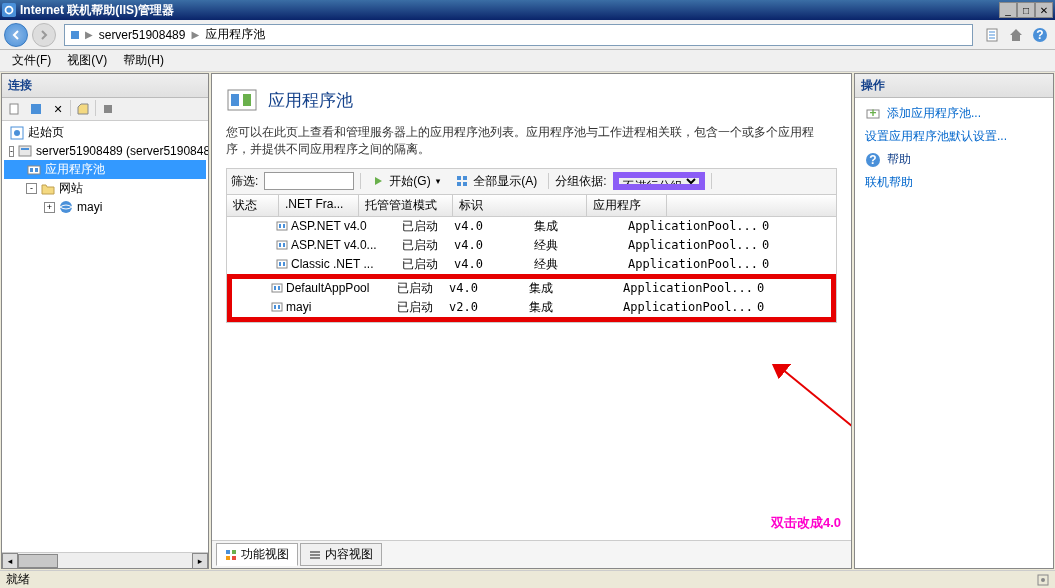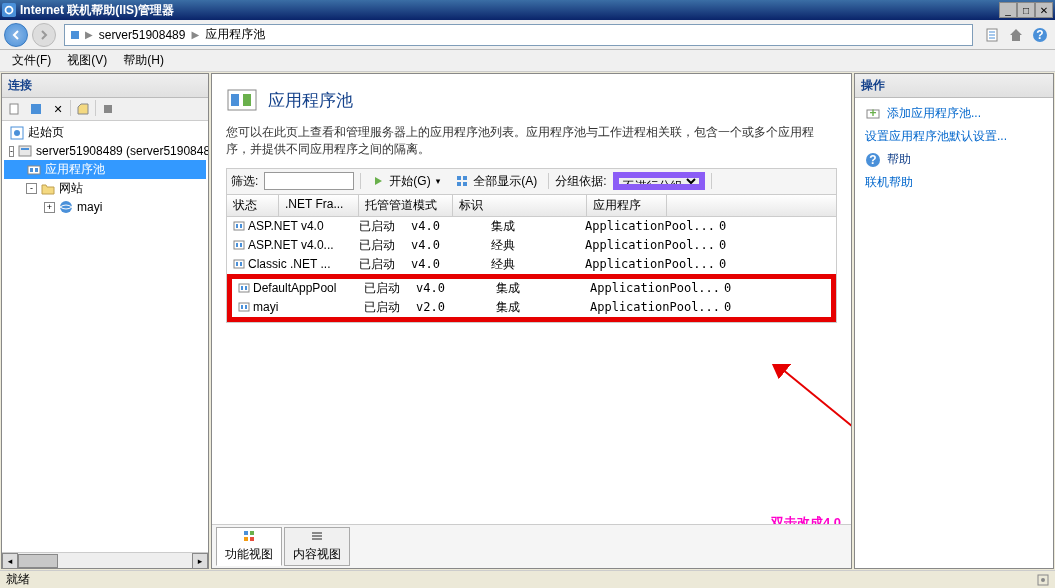--- a/index.html
+++ b/index.html
@@ -55,33 +55,33 @@
 .filter-bar { background: #f5f5f5; border: 1px solid #ccc; padding: 2px 4px; display: flex; align-items: center; gap: 6px; margin-bottom: 0; }
 .filter-input { border: 1px solid #999; height: 18px; width: 90px; font-size: 12px; }
 .filter-btn { border: 1px solid transparent; padding: 1px 4px; cursor: pointer; display: flex; align-items: center; gap: 5px; }
 .filter-select { border: 6px solid #8b5cf6; height: 18px; font-size: 12px; }
 .sep { width: 1px; height: 16px; background: #ccc; }
 
 .grid { border: 1px solid #ccc; border-top: none; }
 .grid-header { display: flex; background: linear-gradient(#fff, #e8e8e8); border-bottom: 1px solid #ccc; }
 .grid-th { border-right: 1px solid #ccc; padding: 2px 6px; cursor: pointer; }
 .grid-body { }
-.grid-row { display: flex; border-bottom: 0; padding: 0; }
+.grid-row { display: flex; border-bottom: 0; padding: 0; justify-content: flex-end; }
 .grid-td { padding: 1px 6px; display: flex; align-items: center; gap: 3px; font-family: "SimSun", monospace; }
 .highlight-box { border: 5px solid #e60000; }
 
 .col-name { width: 126px; }
 .col-status { width: 52px; }
 .col-net { width: 80px; }
 .col-mode { width: 94px; }
 .col-id { width: 134px; }
 .col-app { width: 80px; }
 
 .footer-tabs { border-top: 1px solid #ccc; background: #f5f5f5; padding: 2px 4px; display: flex; gap: 2px; }
-.ftab { border: 1px solid #aaa; padding: 2px 8px; cursor: pointer; display: flex; align-items: center; gap: 4px; background: #f0f0f0; flex-direction: column; }
+.ftab { border: 1px solid #aaa; padding: 2px 8px; cursor: pointer; display: flex; align-items: center; gap: 4px; background: #f0f0f0; }
 .ftab.active { background: #fff; border-bottom-color: #fff; }
 
 .annotation-arrow { position: absolute; left: 380px; top: 290px; width: 400px; height: 180px; pointer-events: none; }
 .annotation-text { position: absolute; right: 10px; top: 440px; color: #ff00cc; font-size: 13px; font-weight: bold; }
 
 
 .right-pane { width: 200px; }
 .actions-body { padding: 4px 2px; }
 .action-link { display: flex; align-items: center; gap: 6px; padding: 3px 8px; cursor: pointer; color: #15428b; }
 .action-link.blue { color: #0066cc; }

